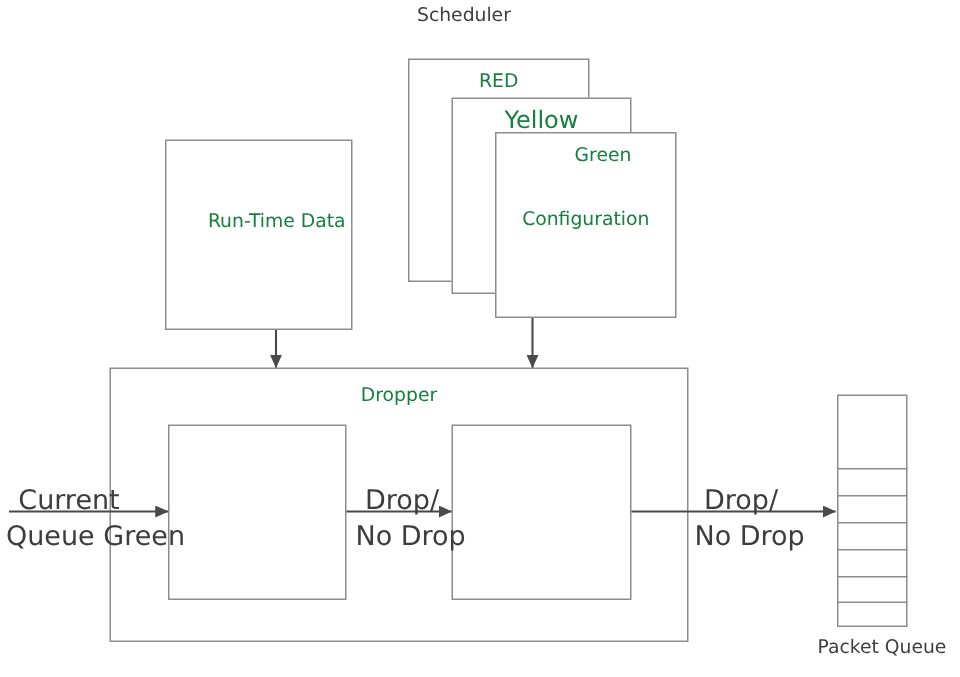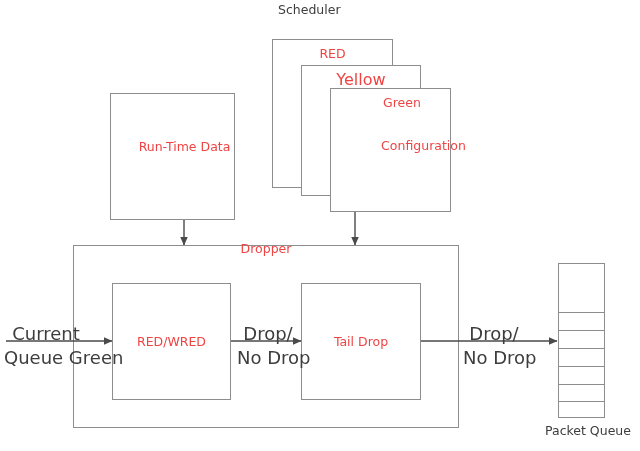--- a/index.html
+++ b/index.html
@@ -22,42 +22,42 @@
   .lbl{
     position:absolute;
     color:#3d3d3d;
     white-space:nowrap;
     line-height:1.15;
   }
   .center-text{
     position:absolute;
     display:flex;align-items:center;justify-content:center;
     text-align:center;
-    color:#ef4444;
+    color:#15803d;
     white-space:nowrap;
   }
   svg.overlay{position:absolute;left:0;top:0;width:640px;height:451px;overflow:visible;}
 
   
   #scheduler-title{left:278px;top:3px;font-size:12.5px;}
 
   #card-red{left:272px;top:39px;width:121px;height:149px;z-index:3;}
   #card-yellow{left:301px;top:65px;width:120px;height:131px;z-index:4;}
   #card-green{left:330px;top:88px;width:121px;height:124px;z-index:5;}
 
   #card-red-label{left:272px;top:43px;width:121px;height:20px;font-size:12.5px;z-index:6;}
   #card-yellow-label{left:301px;top:69px;width:120px;height:20px;font-size:16px;z-index:6;}
   #card-green-label{left:330px;top:92px;width:144px;height:20px;font-size:12.5px;z-index:6;}
-  #card-config-label{left:330px;top:135px;width:121px;height:20px;font-size:12.5px;z-index:6;padding-left:33px;}
+  #card-config-label{left:330px;top:135px;width:121px;height:20px;font-size:12.5px;z-index:6;}
 
   #runtime-box{left:110px;top:93px;width:125px;height:127px;}
   #runtime-label{left:110px;top:136px;width:149px;height:20px;font-size:12.5px;}
 
   #dropper-box{left:73px;top:245px;width:386px;height:183px;}
-  #dropper-label{left:73px;top:238px;width:386px;height:20px;font-size:12.5px;}
+  #dropper-label{left:73px;top:252px;width:386px;height:20px;font-size:12.5px;}
 
   #redwred-box{left:112px;top:283px;width:119px;height:117px;}
   #redwred-label{left:112px;top:331px;width:119px;height:20px;font-size:12.5px;}
 
   #taildrop-box{left:301px;top:283px;width:120px;height:117px;}
   #taildrop-label{left:301px;top:331px;width:120px;height:20px;font-size:12.5px;}
 
   
   .edge-label{
     position:absolute;text-align:center;font-size:18px;line-height:1.35;
@@ -92,24 +92,22 @@
   <div class="center-text" id="card-green-label">Green</div>
   <div class="center-text" id="card-config-label">Configuration</div>
 
   <div class="box" id="runtime-box"></div>
   <div class="center-text" id="runtime-label">Run-Time Data</div>
 
   <div class="box" id="dropper-box"></div>
   <div class="center-text" id="dropper-label">Dropper</div>
 
   <div class="box" id="redwred-box"></div>
-  <div class="center-text" id="redwred-label">RED/WRED</div>
 
   <div class="box" id="taildrop-box"></div>
-  <div class="center-text" id="taildrop-label">Tail Drop</div>
 
   <div class="box" id="queue-box"></div>
   <div class="queue-divider" style="top:312px;"></div>
   <div class="queue-divider" style="top:330px;"></div>
   <div class="queue-divider" style="top:348px;"></div>
   <div class="queue-divider" style="top:366px;"></div>
   <div class="queue-divider" style="top:384px;"></div>
   <div class="queue-divider" style="top:401px;"></div>
   <div class="lbl" id="queue-label">Packet Queue</div>
 

